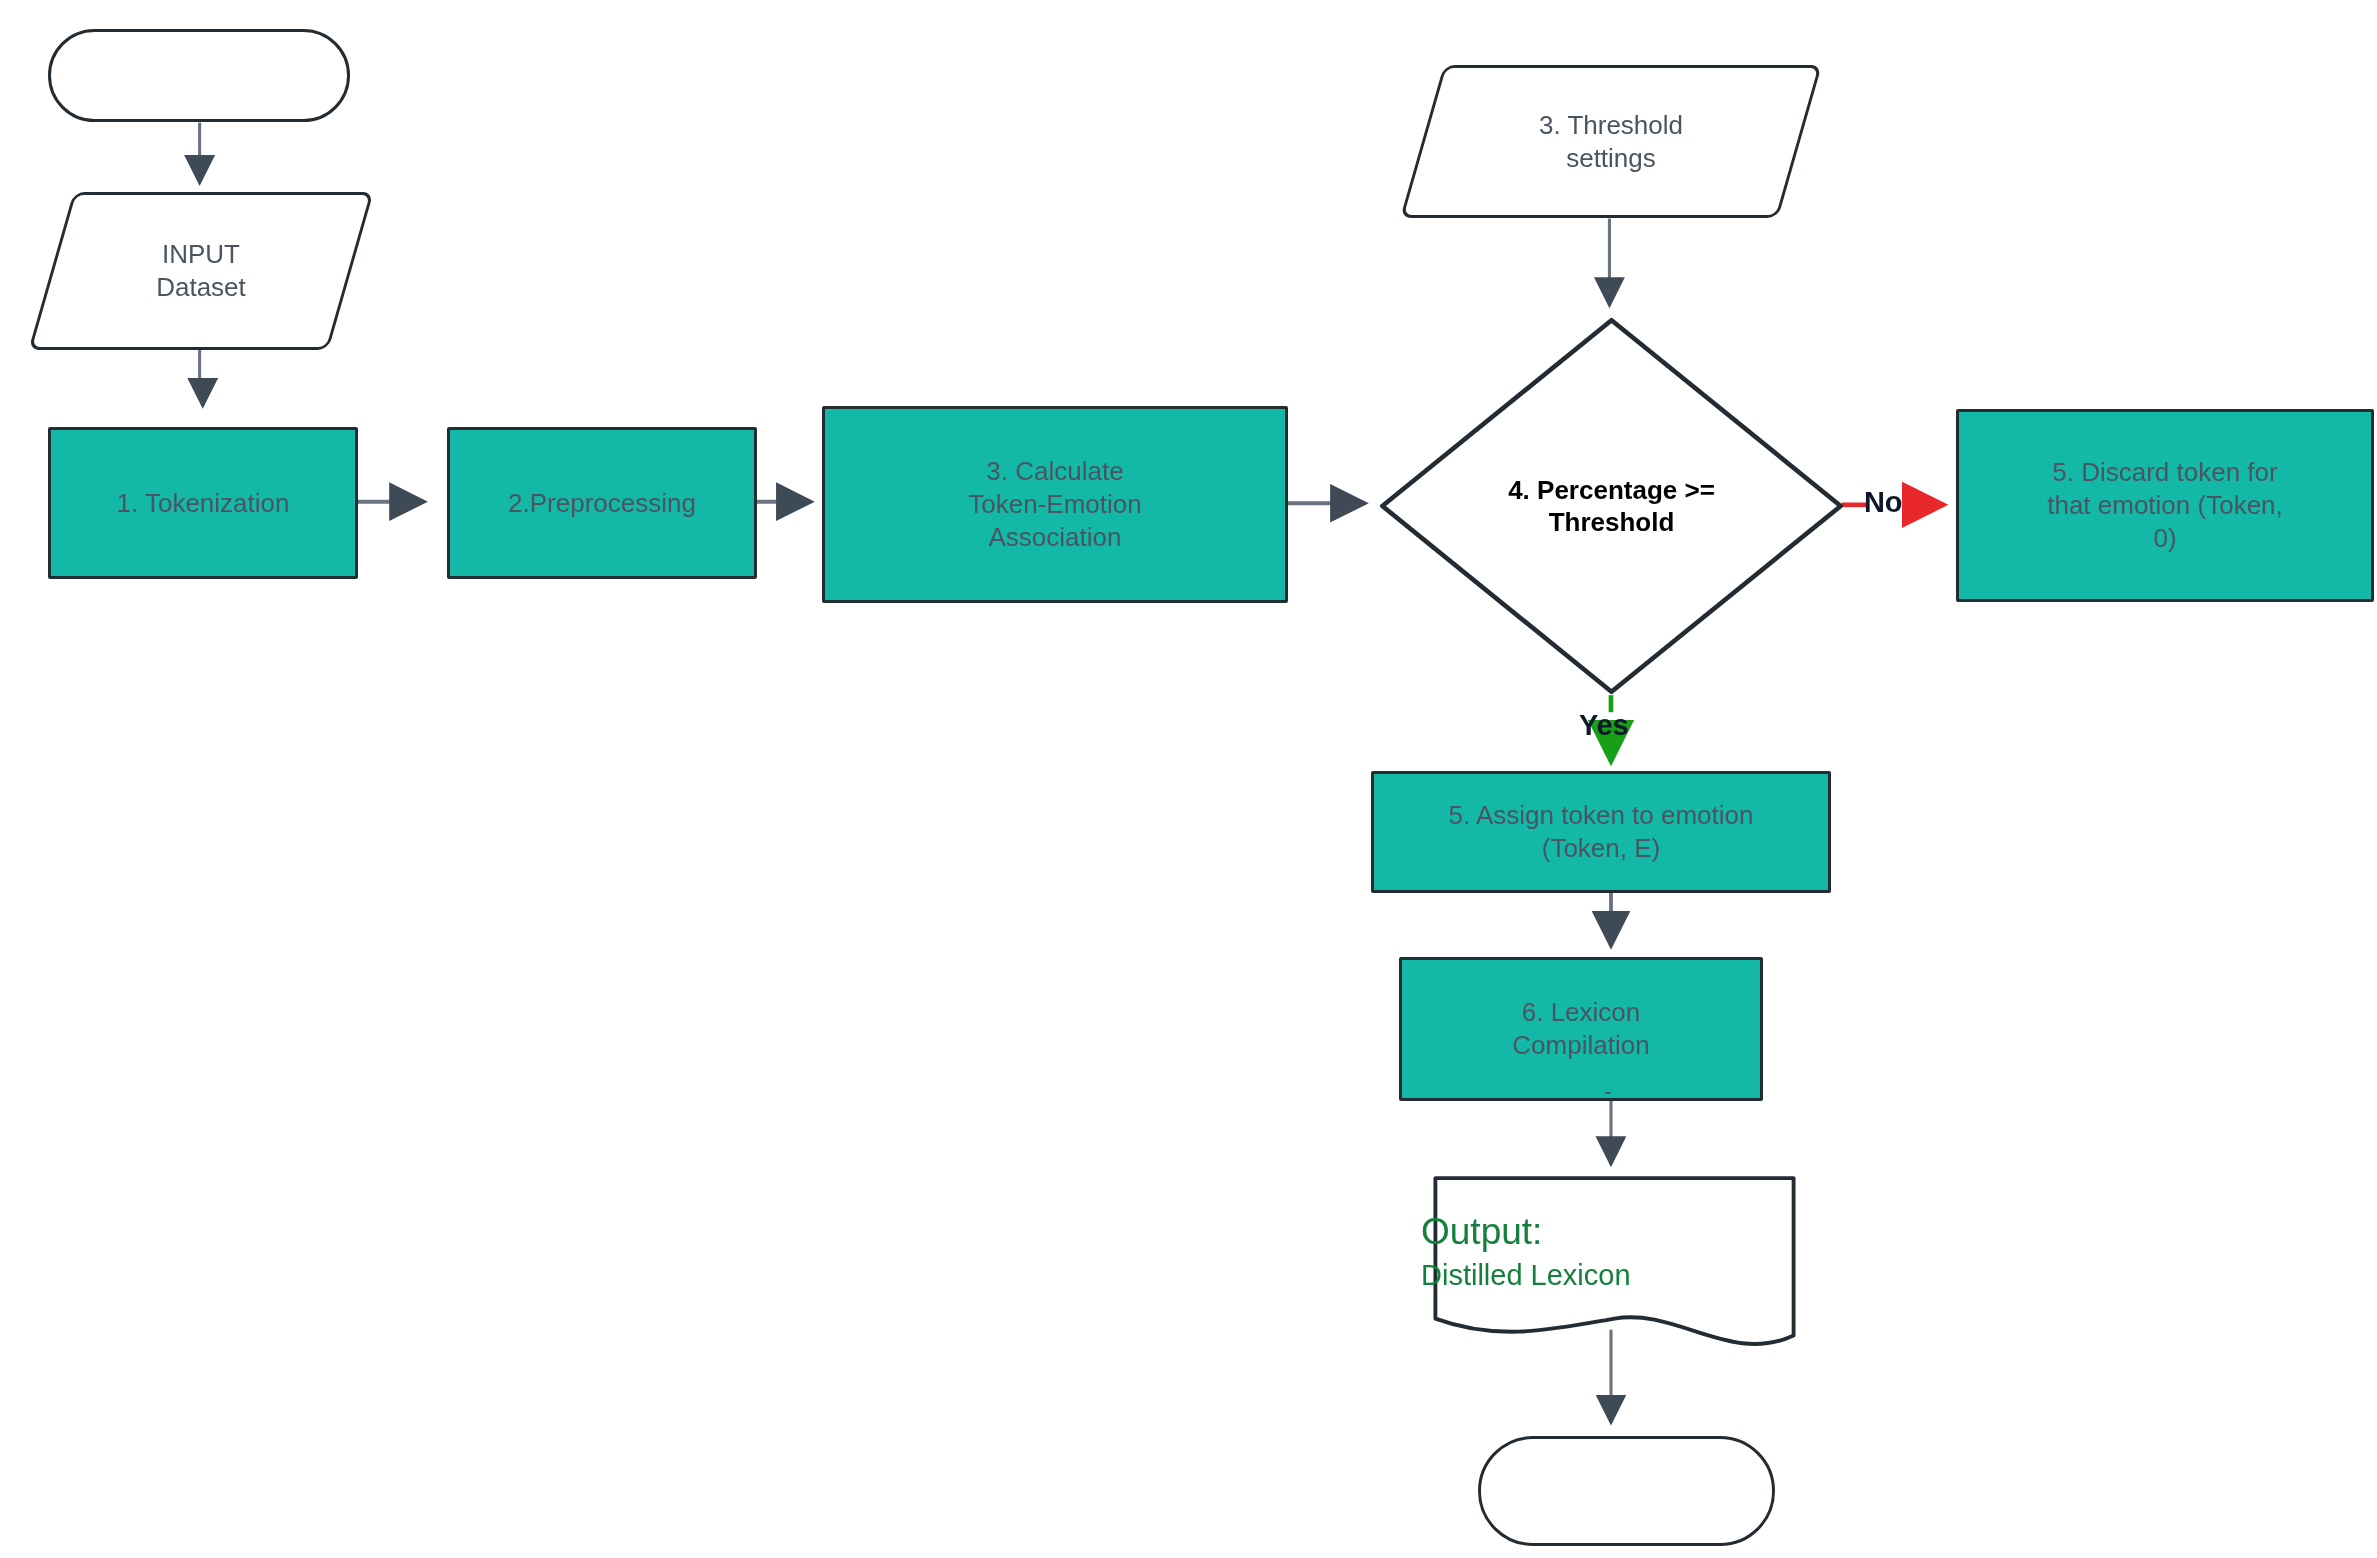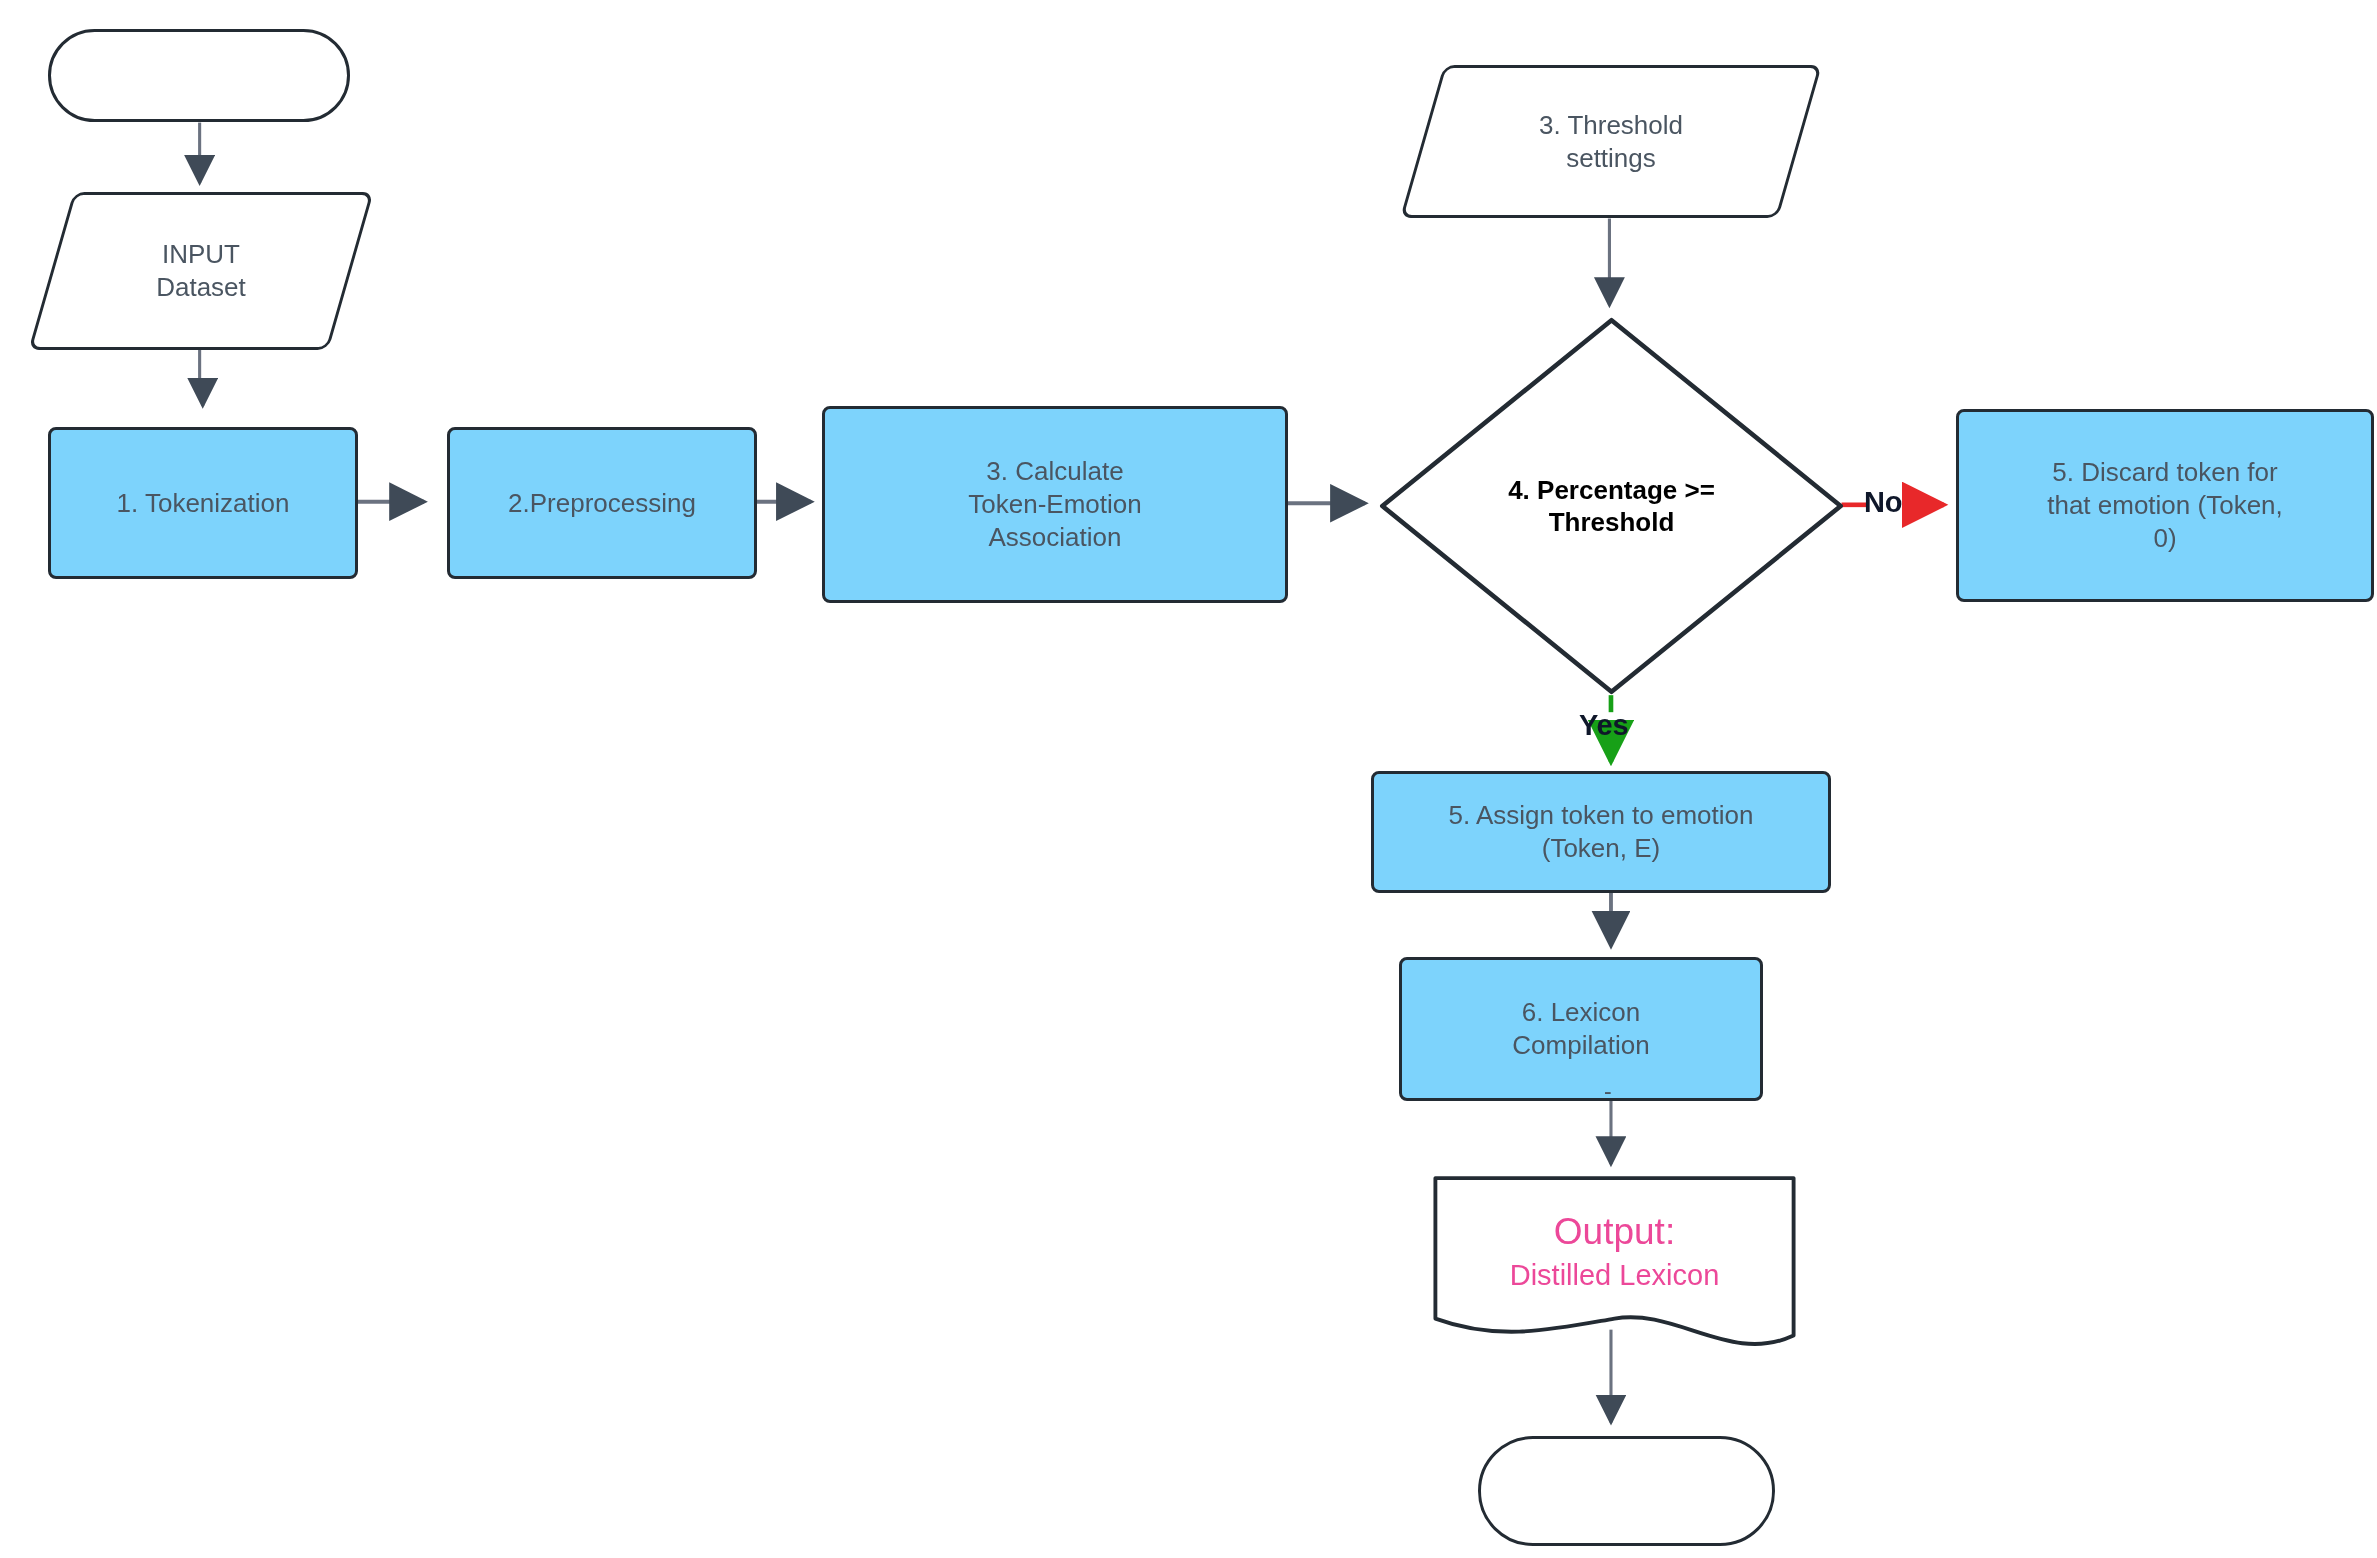--- a/index.html
+++ b/index.html
@@ -38,22 +38,22 @@
   }
   
   .terminal {
     border: 3.9px solid #232b33;
     border-radius: 773px;
     background: #ffffff;
   }
   
   .process {
     border: 3.9px solid #232b33;
-    border-radius: 8px;
-    background: #7dd3fc;
+    border-radius: 2px;
+    background: #14b8a6;
     padding: 3.1px 4.6px;
   }
   
   .parallelogram {
     background: transparent;
     border: none;
   }
   .parallelogram .skewbox {
     position: absolute;
     left: 0; top: 0; right: 0; bottom: 0;
@@ -96,22 +96,21 @@
   .docshape svg {
     position: absolute;
     left: 0;
     top: 0;
   }
   .doc-label {
     position: absolute;
     left: 0;
     top: 0;
     width: 100%;
-    text-align: center;
-    color: #ec4899;
+    color: #15803d;
   }
   
   .edge-label {
     position: absolute;
     font-weight: bold;
     color: #0f172a;
     white-space: nowrap;
     letter-spacing: -0.2px;
   }
   .f38 { font-size: 29px; }

